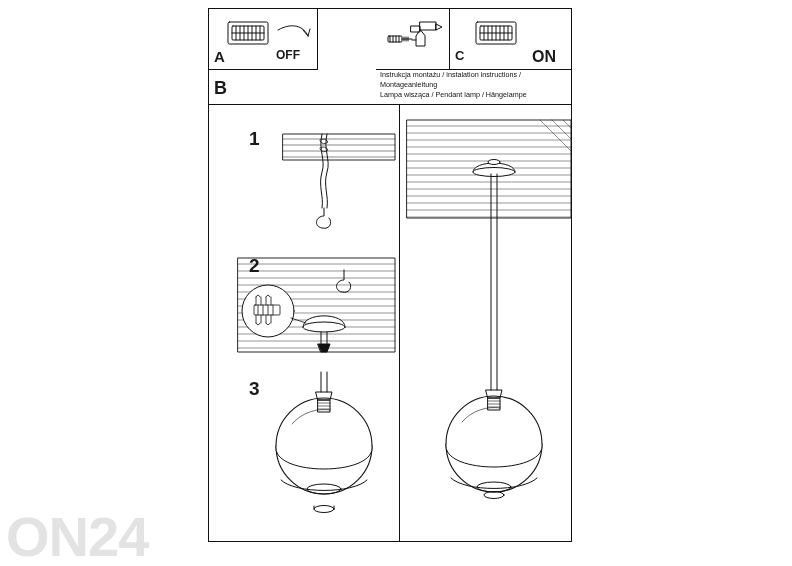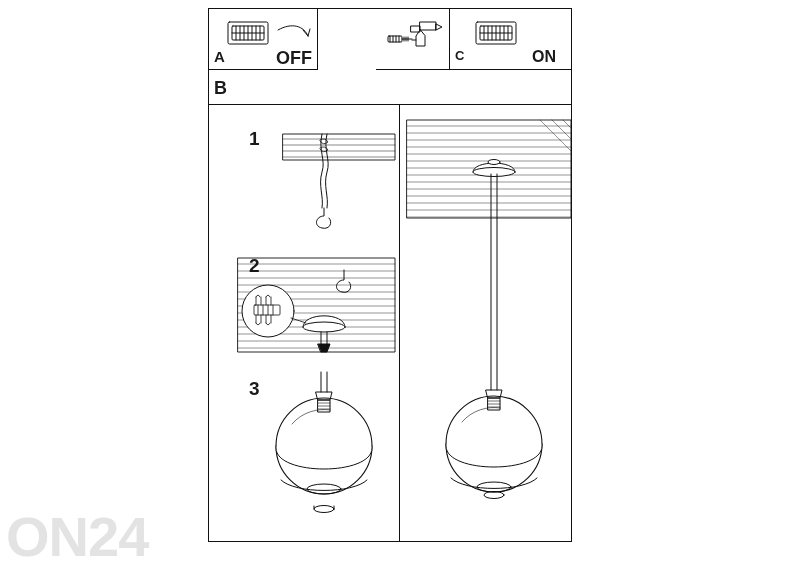--- a/index.html
+++ b/index.html
@@ -23,21 +23,21 @@
   .hdiv{
     position:absolute;left:208px;top:104px;width:364px;height:1.4px;background:#111;
   }
 
   
   .box-a{
     position:absolute;left:208px;top:8px;width:110px;height:62px;
     border-right:1.4px solid #111;border-bottom:1.4px solid #111;box-sizing:border-box;
   }
   .lbl-a{position:absolute;left:214px;top:48px;font-size:15px;font-weight:bold;}
-  .lbl-off{position:absolute;left:276px;top:48px;font-size:18px;font-weight:bold;}
+  .lbl-off{position:absolute;left:276px;top:48px;font-size:12px;font-weight:bold;}
   .lbl-b{position:absolute;left:214px;top:78px;font-size:18px;font-weight:bold;}
 
   
   .box-drill{
     position:absolute;left:376px;top:8px;width:74px;height:62px;
     border-right:1.4px solid #111;border-bottom:1.4px solid #111;box-sizing:border-box;
   }
   
   .box-c{
     position:absolute;left:450px;top:8px;width:122px;height:62px;
@@ -78,20 +78,22 @@
   <div class="box-drill"></div>
   <div class="box-c"></div>
 
   <div class="lbl-a">A</div>
   <div class="lbl-off">OFF</div>
   <div class="lbl-b">B</div>
   <div class="lbl-c">C</div>
   <div class="lbl-on">ON</div>
 
   <div class="caption">
+    <div>Instrukcja montażu / instalation instructions / Montageanleitung</div>
+    <div>Lampa wisząca / Pendant lamp / Hängelampe</div>
   </div>
 
   <div class="stepnum s1">1</div>
   <div class="stepnum s2">2</div>
   <div class="stepnum s3">3</div>
 
   <div class="wm">ON24</div>
 
   <svg class="ov" viewBox="0 0 792 566" xmlns="http://www.w3.org/2000/svg">
     <g fill="none" stroke="#111" stroke-width="1" stroke-linecap="round" stroke-linejoin="round">

